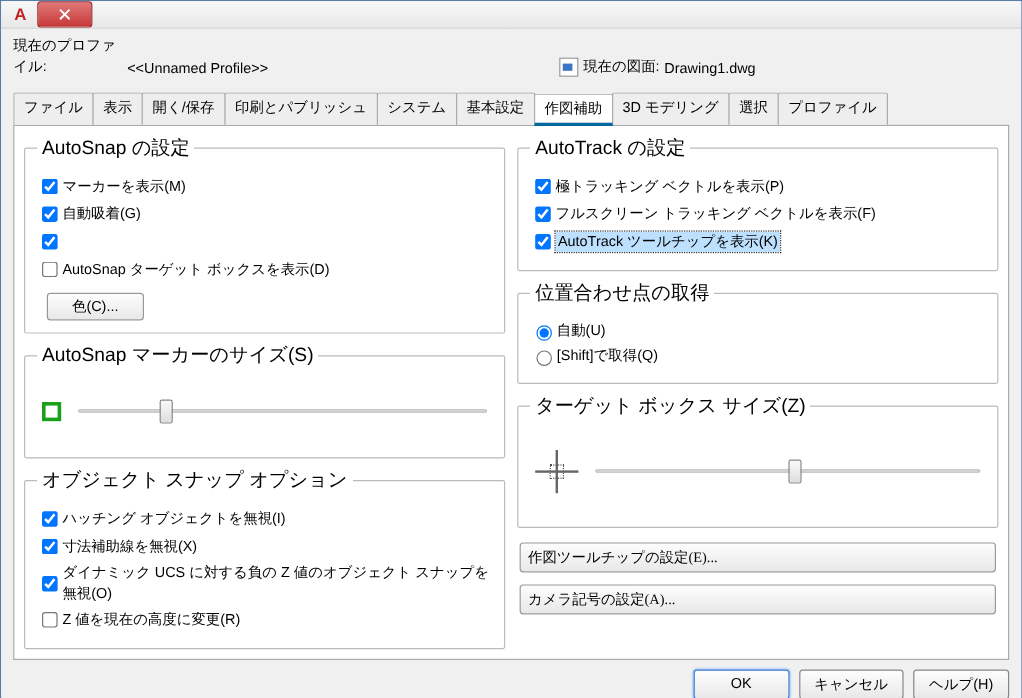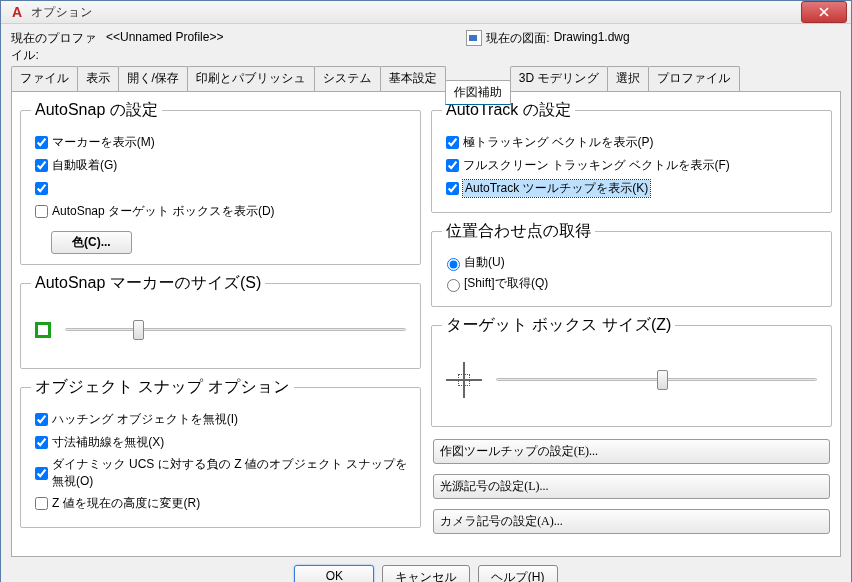--- a/index.html
+++ b/index.html
@@ -6,68 +6,67 @@
 body { margin: 0; padding: 0; background: #fff; font-size: 12px; }
 .window { width: 852px; height: 582px; border: 1px solid #5a7ca8; background: #f0f0f0; display: flex; flex-direction: column; }
 .titlebar { height: 30px; background: linear-gradient(to bottom, #f8f8f8, #e8e8e8); display: flex; align-items: center; padding: 0 0 0 8px; border-bottom: 1px solid #d0d0d0; }
 .titlebar-icon { width: 16px; height: 16px; margin-right: 6px; display: inline-flex; align-items: center; justify-content: center; color:#c42127; font-weight:bold; font-size:14px; }
 .titlebar-text { flex: 1; color: #333; font-size: 12px; }
 .close-btn { width: 46px; height: 22px; background: linear-gradient(to bottom, #e07878, #c83838); border: 1px solid #a03030; border-radius: 3px; color: #fff; display: flex; align-items: center; justify-content: center; margin-right: 4px; cursor:pointer; }
 .close-btn svg { width: 10px; height: 10px; }
 
 .content { flex: 1; padding: 6px 10px 8px 10px; display: flex; flex-direction: column; background: #f0f0f0; }
 
-.profile-row { display: flex; align-items: flex-start; margin-bottom: 2px; }
+.profile-row { display: flex; align-items: flex-end; margin-bottom: 13px; }
 .profile-label { width: 95px; }
 .profile-value { width: 360px; }
 .drawing-icon { width: 16px; height: 16px; margin-right: 4px; display: inline-block; background: #fff; border: 1px solid #999; position: relative; }
 .drawing-icon::before { content:""; position:absolute; left:2px; top:4px; width:8px; height:6px; background:#3a76c4; }
 .drawing-label { margin-right: 4px; }
 
 .tabs { display: flex; border-bottom: 1px solid #aaa; margin-bottom: 0; position:relative; z-index:1;}
 .tab { padding: 3px 8px; border: 1px solid #aaa; border-bottom: none; background: #eee; margin-right: -1px; cursor:pointer; border-radius: 2px 2px 0 0;}
-.tab.active { background: #fff; position: relative; top: 14px; border-bottom: 1px solid #0369a1;}
+.tab.active { background: #fff; position: relative; top: 1px; border-bottom: 3px solid #0369a1;}
 
 .tab-panel { flex: 1; background: #fff; border: 1px solid #aaa; border-top: none; padding: 8px; display: flex; flex-direction: column; position:relative; }
 .columns { display: flex; gap: 10px; flex:1; }
 .col { flex: 1; display: flex; flex-direction: column; gap: 8px; }
 
 fieldset { border: 1px solid #bbb; border-radius: 2px; padding: 8px 10px 10px 10px; margin: 0; }
 legend { padding: 0 4px; font-size: 16px; }
 
 .chk-row { display: flex; align-items: center; margin: 4px 0; }
 .chk-row input[type=checkbox], .chk-row input[type=radio] { margin-right: 4px; }
 .highlight { background: #bde0ff; outline:1px dotted #333; padding:0 2px; }
 
-.color-btn { display:inline-block; padding: 2px 20px; border: 1px solid #999; background: linear-gradient(#fdfdfd,#e8e8e8); border-radius:3px; cursor:pointer; margin-top:6px; margin-left:20px;font-weight:bold;}
+.color-btn { display:inline-block; padding: 2px 20px; border: 1px solid #999; background: linear-gradient(#fdfdfd,#e8e8e8); border-radius:3px; cursor:pointer; margin-top:6px; margin-left:8px;}
 
 .slider-row { display:flex; align-items:center; gap:14px; padding: 18px 4px;}
 .marker-preview { width: 16px; height: 16px; border: 3px solid #1aa01a; }
 .slider { flex:1; height: 20px; position:relative; display:flex; align-items:center; }
 .slider-track { position:absolute; left:0; right:0; height:3px; background:#e8e8e8; border:1px solid #bbb; border-radius:2px; top:8px;}
 .slider-thumb { position:absolute; width:11px; height:20px; background:linear-gradient(#fafafa,#ddd); border:1px solid #888; border-radius:2px; top:0; }
 
 .aperture-preview { width:36px; height:36px; position:relative; }
 .aperture-preview::before { content:""; position:absolute; left:17px; top:0; width:2px; height:36px; background:#666; }
 .aperture-preview::after { content:""; position:absolute; top:17px; left:0; width:36px; height:2px; background:#666; }
 .aperture-box { position:absolute; left:12px; top:12px; width:12px; height:12px; border:1px dotted #555; }
 
 .wide-btn { display:block; width: 100%; padding: 3px 6px; border:1px solid #999; background:linear-gradient(#fdfdfd,#e8e8e8); border-radius:3px; text-align:left; cursor:pointer; margin-bottom:10px;font-family:Liberation Serif, serif;}
 
-.bottom-buttons { display:flex; justify-content:center; gap:8px; padding-top:8px; }
+.bottom-buttons { display:flex; justify-content:flex-end; gap:8px; padding-top:8px; }
 .btn { min-width:80px; padding:3px 12px; border:1px solid #888; background:linear-gradient(#fdfdfd,#e8e8e8); border-radius:3px; cursor:pointer; text-align:center; }
 .btn.default { border:1px solid #3a7bd5; box-shadow:0 0 2px #6aa9ff; }
 </style>
 </head>
 <body>
 
 <div class="window">
   <div class="titlebar">
     <span class="titlebar-icon">A</span>
-    <span class="titlebar-text">オプション</span>
     <div class="close-btn">
       <svg viewBox="0 0 10 10">
           <path d="M1 1 L9 9 M9 1 L1 9" stroke="#fff" stroke-width="1.6"></path>
         </svg>
     </div>
   </div>
 
   <div class="content">
     <div class="profile-row">
       <span class="profile-label">現在のプロファイル:</span>
@@ -185,21 +184,20 @@
                 </div>
               <div class="slider">
                 <div class="slider-track"></div>
                 <div class="slider-thumb" style="left:50%"></div>
               </div>
             </div>
           </fieldset>
 
           <div style="padding:4px 2px;">
             <span class="wide-btn">作図ツールチップの設定(E)...</span>
-            <span class="wide-btn">光源記号の設定(L)...</span>
             <span class="wide-btn">カメラ記号の設定(A)...</span>
           </div>
         </div>
       </div>
     </div>
 
     <div class="bottom-buttons">
       <span class="btn default">OK</span>
       <span class="btn">キャンセル</span>
       <span class="btn">ヘルプ(H)</span>

